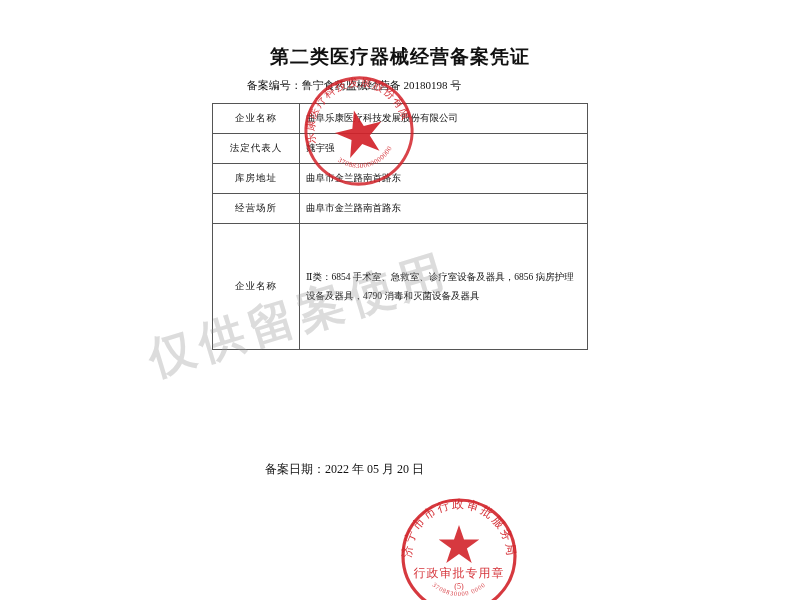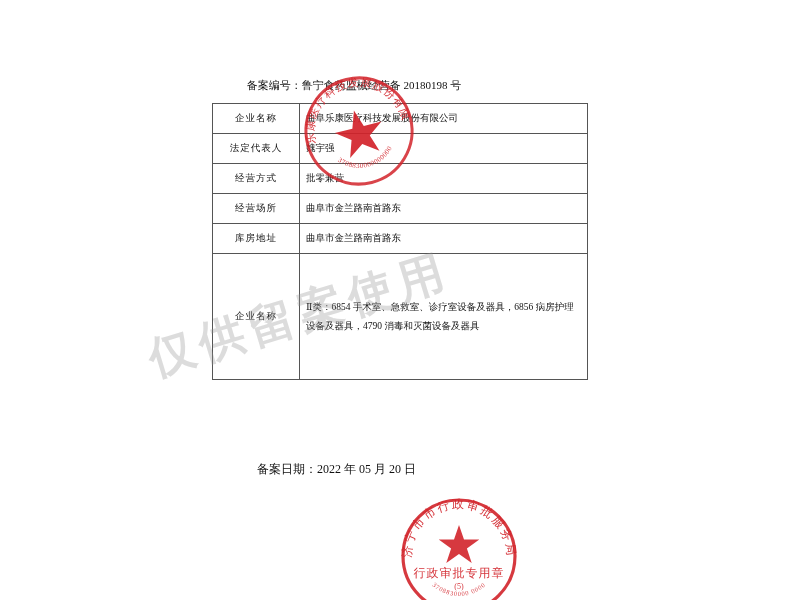--- a/index.html
+++ b/index.html
@@ -83,21 +83,21 @@
     top: 432px;
     left: 0;
     width: 800px;
     text-align: center;
     font-size: 12px;
     color: #111;
   }
   .footer-date {
     position: absolute;
     top: 461px;
-    left: 0;
+    left: 8px;
     width: 673px;
     text-align: center;
     font-size: 12px;
     color: #111;
   }
 
   
   .watermark {
     position: absolute;
     left: 150px;
@@ -132,43 +132,40 @@
     height: 122px;
   }
 
   .stamp svg { display: block; }
 </style>
 </head>
 <body>
 
 <div class="page">
 
+  <div class="doc-title">第二类医疗器械经营备案凭证</div>
 
   <div class="reg-no">备案编号：鲁宁食药监械经营备 20180198 号</div>
 
   <table class="main-table">
     <tbody>
       <tr class="row-std">
         <td class="label">企业名称</td>
         <td class="value">曲阜乐康医疗科技发展股份有限公司</td>
       </tr>
       <tr class="row-std">
         <td class="label">法定代表人</td>
         <td class="value">魏宇强</td>
       </tr>
       <tr class="row-std">
-        <td class="label">经营方式</td>
-        <td class="value">批零兼营</td>
+        <td class="label">库房地址</td>
+        <td class="value">曲阜市金兰路南首路东</td>
       </tr>
       <tr class="row-std">
         <td class="label">经营场所</td>
-        <td class="value">曲阜市金兰路南首路东</td>
-      </tr>
-      <tr class="row-std">
-        <td class="label">库房地址</td>
         <td class="value">曲阜市金兰路南首路东</td>
       </tr>
       <tr class="row-scope">
         <td class="label">企业名称</td>
         <td class="value scope-value">Ⅱ类：6854 手术室、急救室、诊疗室设备及器具，6856 病房护理设备及器具，4790 消毒和灭菌设备及器具</td>
       </tr>
     </tbody>
   </table>
 
   <div class="footer-date">备案日期：2022 年 05 月 20 日</div>

